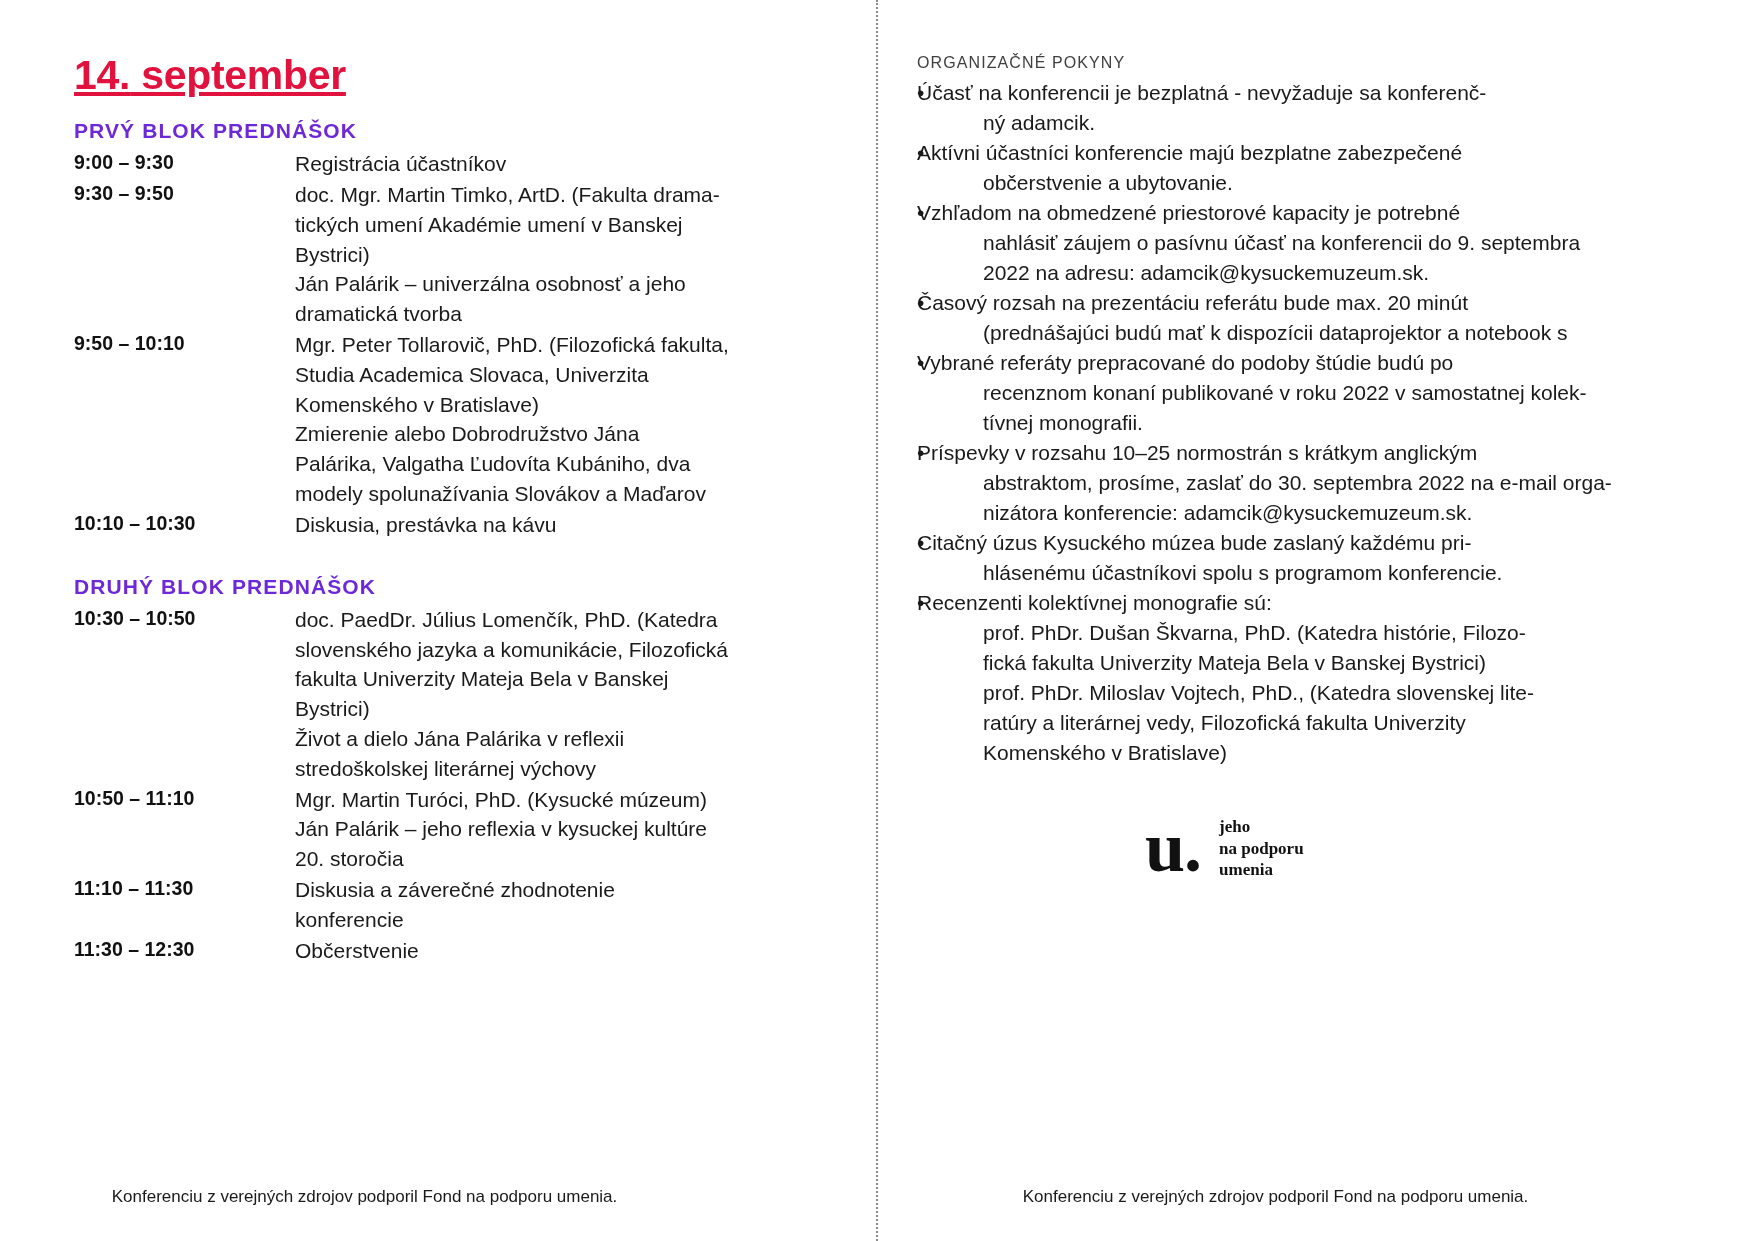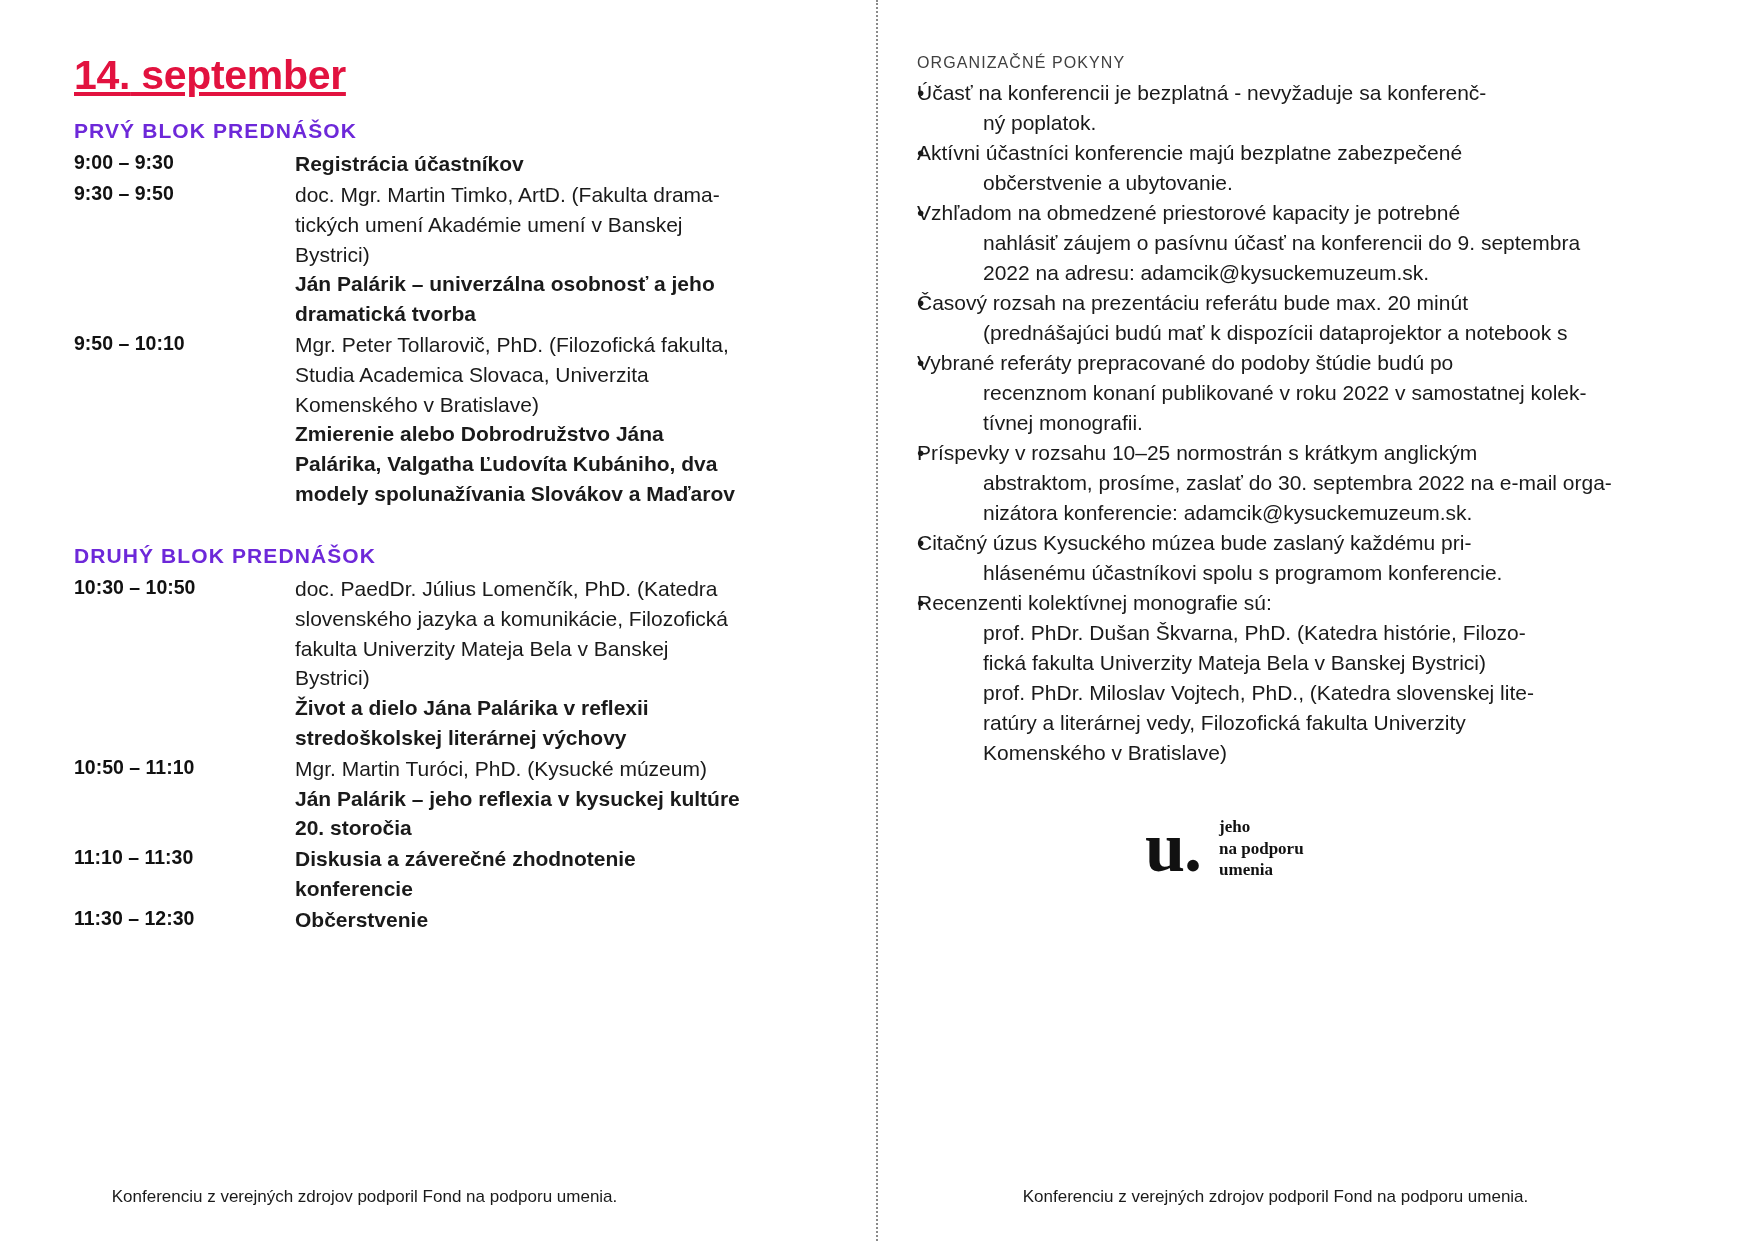--- a/index.html
+++ b/index.html
@@ -84,21 +84,21 @@
     white-space: nowrap;
     line-height: 1.42;
   }
   .sched td.entry {
     font-size: 21px;
     color: #1a1a1a;
     padding: 0 0 1px 0;
     line-height: 1.42;
   }
   .entry .plain { font-weight: normal; }
-  .entry .bold { font-weight: bold; }
+  .entry .bold { font-weight: normal; }
   .entry-line { display: block; }
 
   
   .org-head {
     font-size: 16px;
     font-weight: normal;
     color: #404040;
     letter-spacing: 1.1px;
     margin: 2px 0 6px 0;
     text-transform: uppercase;
@@ -204,20 +204,26 @@
             <td class="time">9:50 – 10:10</td>
             <td class="entry">
               <span class="entry-line plain">Mgr. Peter Tollarovič, PhD. (Filozofická fakulta,</span>
               <span class="entry-line plain">Studia Academica Slovaca, Univerzita</span>
               <span class="entry-line plain">Komenského v Bratislave)</span>
               <span class="entry-line bold">Zmierenie alebo Dobrodružstvo Jána</span>
               <span class="entry-line bold">Palárika, Valgatha Ľudovíta Kubániho, dva</span>
               <span class="entry-line bold">modely spolunažívania Slovákov a Maďarov</span>
             </td>
           </tr>
+          <tr>
+            <td class="time">10:10 – 10:30</td>
+            <td class="entry">
+              <span class="entry-line bold">Diskusia, prestávka na kávu</span>
+            </td>
+          </tr>
         </tbody>
     </table>
 
     <div class="block-head second">DRUHÝ BLOK PREDNÁŠOK</div>
     <table class="sched">
       <tbody>
           <tr>
             <td class="time">10:30 – 10:50</td>
             <td class="entry">
               <span class="entry-line plain">doc. PaedDr. Július Lomenčík, PhD. (Katedra</span>
@@ -257,21 +263,21 @@
 
   <div class="divider"></div>
 
   <div class="col col-right">
     <div class="org-head">ORGANIZAČNÉ POKYNY</div>
 
     <ul class="bullets">
         <li>
           <span class="dot">•</span>
           <span class="txt">Účasť na konferencii je bezplatná - nevyžaduje sa konferenč-</span>
-          <span class="txt" style="text-indent: 0px;">ný poplatok.</span>
+          <span class="txt" style="text-indent: 0px;">ný adamcik.</span>
         </li>
         <li>
           <span class="dot">•</span>
           <span class="txt">Aktívni účastníci konferencie majú bezplatne zabezpečené</span>
           <span class="txt" style="text-indent: 0px;">občerstvenie a ubytovanie.</span>
         </li>
         <li>
           <span class="dot">•</span>
           <span class="txt">Vzhľadom na obmedzené priestorové kapacity je potrebné</span>
           <span class="txt" style="text-indent: 0px;">nahlásiť záujem o pasívnu účasť na konferencii do 9. septembra</span>

